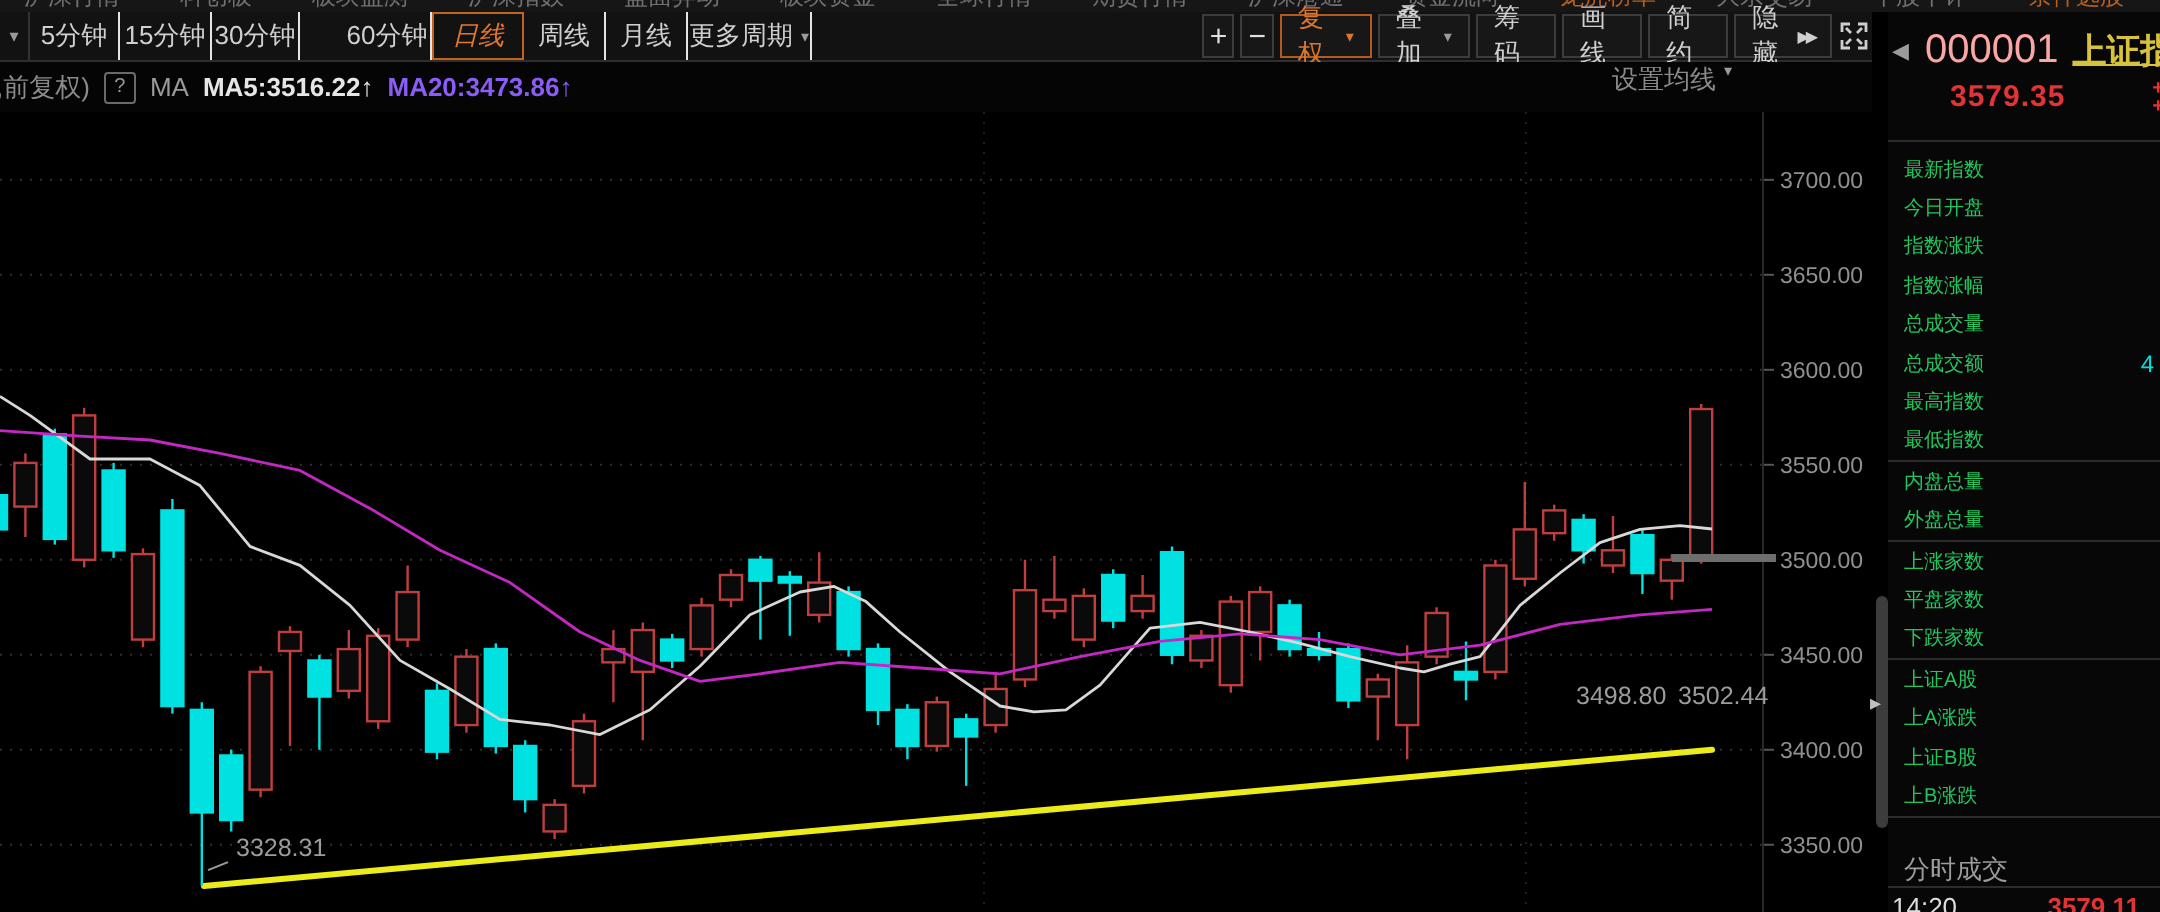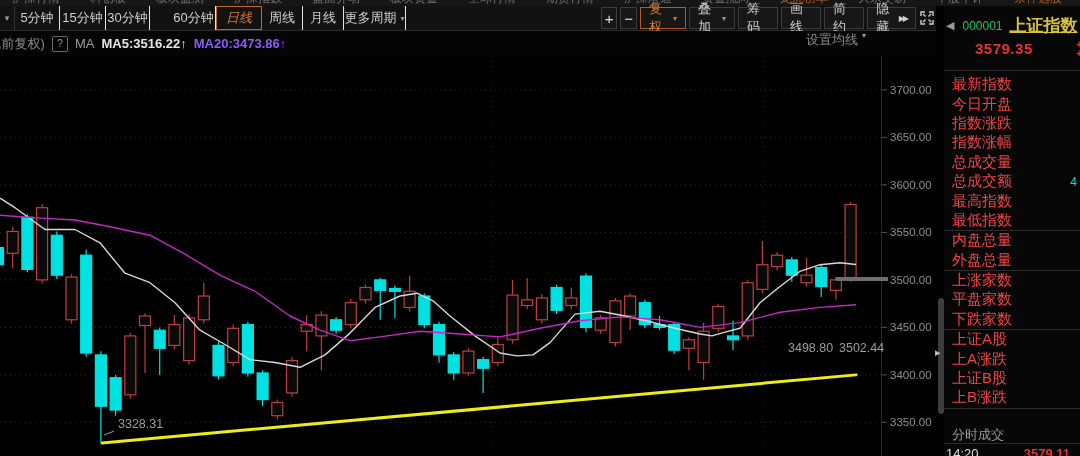--- a/index.html
+++ b/index.html
@@ -39,30 +39,30 @@
   .ma20{color:#8b5cf6;font-weight:bold;}
   .up-arrow{font-weight:normal;}
   .setma{position:absolute;right:70px;top:0;height:25px;display:flex;align-items:flex-start;
          font-size:13px;color:#8a8a8a;}
   
   .chart{position:absolute;left:0;top:56px;width:940px;height:400px;}
   
   .panel{position:absolute;left:944px;top:6px;width:136px;height:450px;background:#070707;}
   .p-title{position:absolute;left:0;top:8px;width:200px;display:flex;align-items:center;white-space:nowrap;}
   .back{color:#9a9a9a;font-size:11px;margin:0 8px 0 2px;}
-  .code{color:#22c55e;font-size:12px;}
+  .code{color:#fca5a5;font-size:20px;}
   .iname{color:#d8c23c;font-size:17px;font-weight:bold;text-decoration:underline;margin-left:7px;}
   .p-price-row{position:absolute;left:0;top:34px;width:136px;display:flex;align-items:flex-start;justify-content:center;}
   .price{color:#e23434;font-size:15px;font-weight:bold;margin-left:31px;letter-spacing:.5px;}
   .chg{margin-left:auto;margin-right:-2px;display:flex;flex-direction:column;line-height:9px;
        color:#e23434;font-size:10px;font-weight:bold;text-align:right;}
   .p-div{height:1px;background:#2c2c2c;width:136px;}
   .p-rows{position:absolute;left:0;top:69px;width:136px;}
   .p-row{height:19.4px;display:flex;align-items:center;padding:0 3px 0 8px;box-sizing:border-box;}
-  .p-row .lbl{color:#ef4444;font-size:15px;}
+  .p-row .lbl{color:#22c55e;font-size:10px;}
   .p-row .val{margin-left:auto;font-size:12px;}
   .tick-head{position:absolute;left:0;top:420px;width:136px;color:#9c9c9c;font-size:13px;
              padding-left:8px;box-sizing:border-box;}
   .tick-div{position:absolute;left:0;top:437px;width:136px;height:1px;background:#2c2c2c;}
   .tick-row{position:absolute;left:0;top:440px;width:136px;display:flex;font-size:13px;padding:0 10px 0 2px;
             box-sizing:border-box;}
   .tick-time{color:#dcdcdc;}
   .tick-price{margin-left:auto;color:#e23434;font-weight:bold;}
   
   .vscroll{position:absolute;left:938px;top:298px;width:6px;height:116px;background:#3c3c3c;border-radius:3px;}

